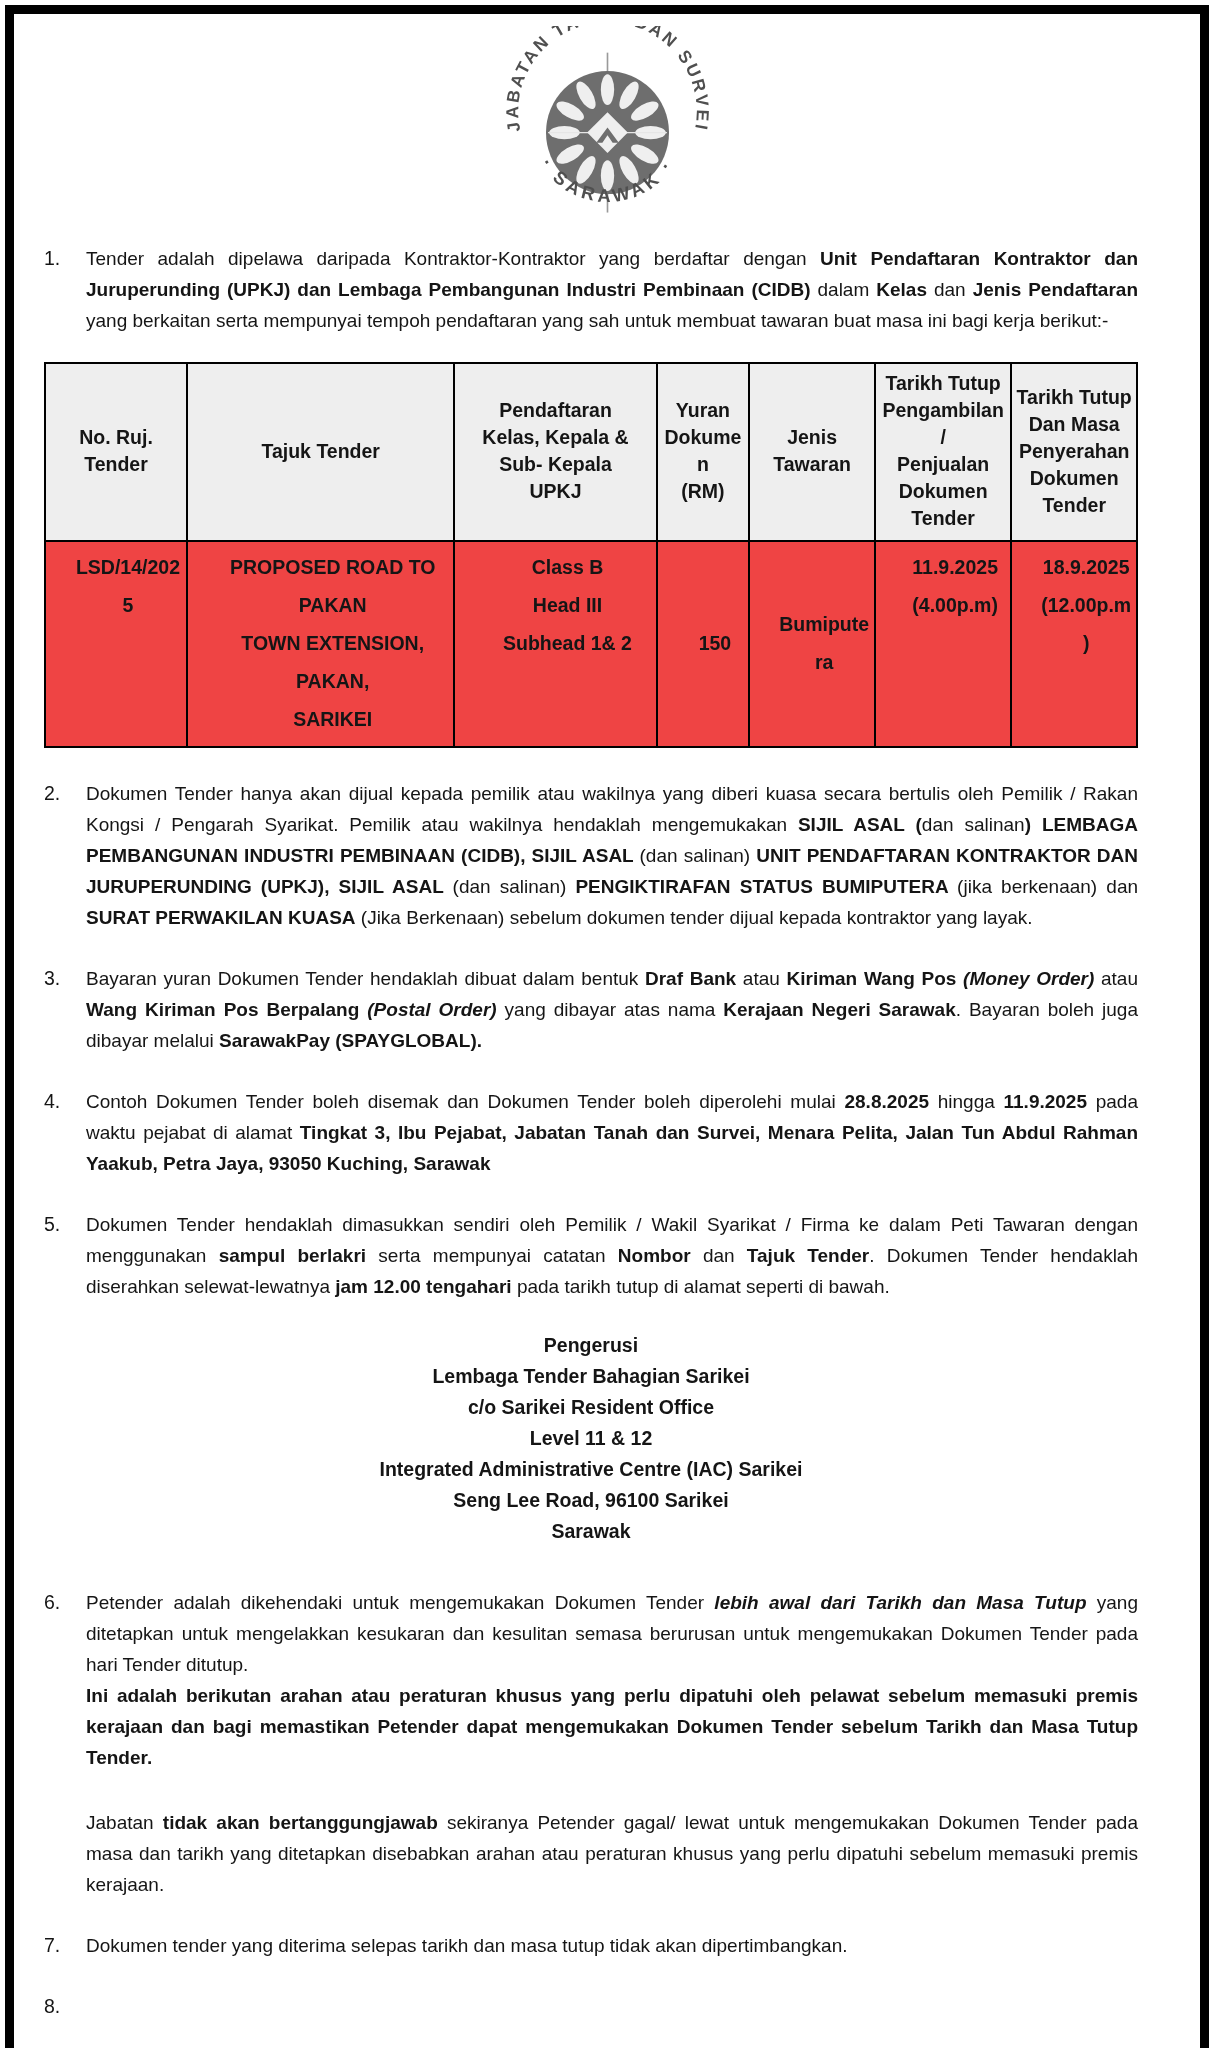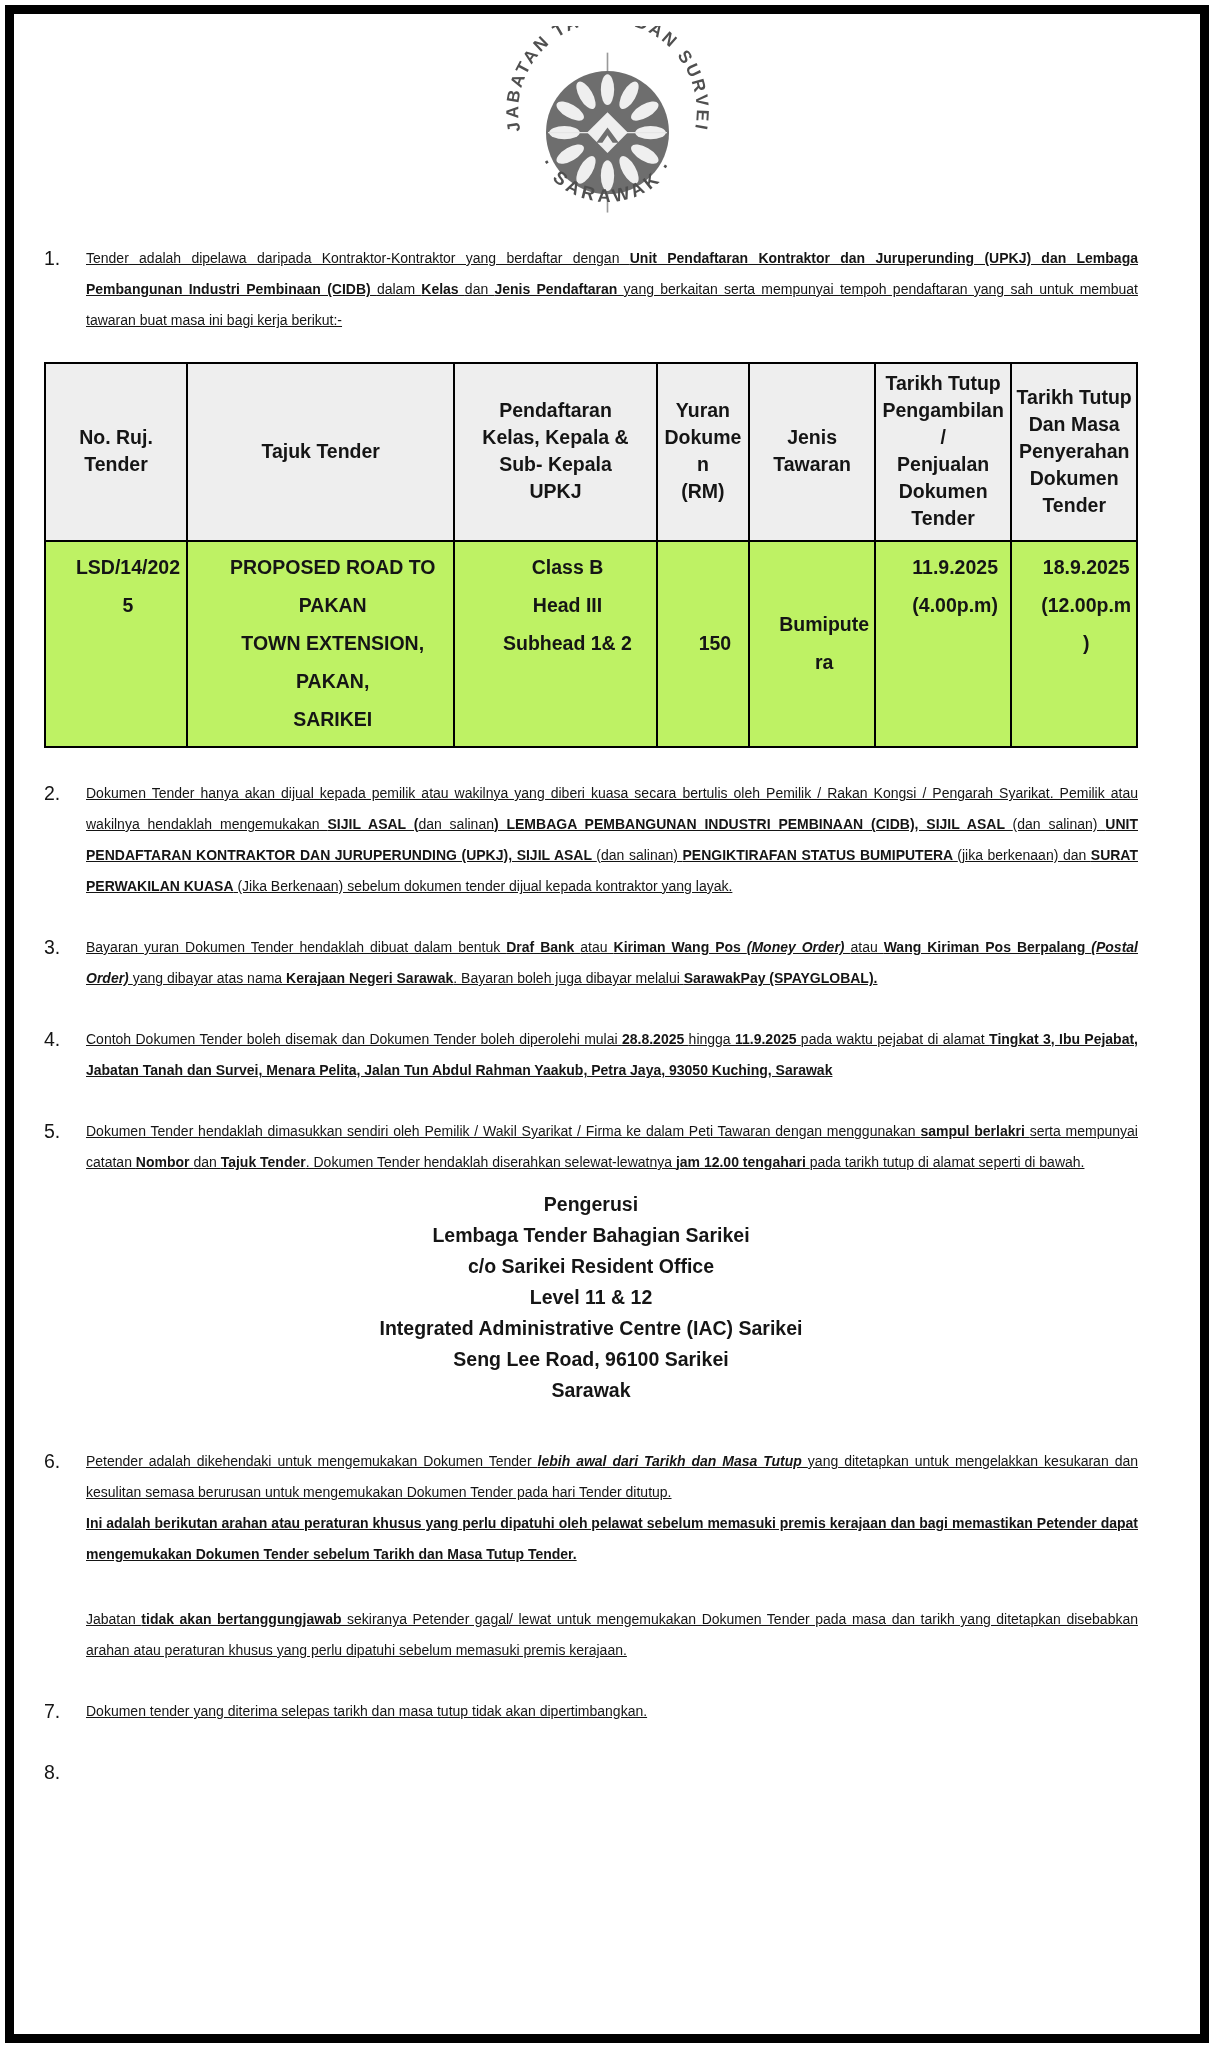--- a/index.html
+++ b/index.html
@@ -31,24 +31,23 @@
     padding-right:62px;
   }
   .para{display:flex;align-items:flex-start;}
   .pnum{
     flex:0 0 42px;
     font-size:19.5px;
     line-height:31px;
   }
   .ptext{
     flex:1 1 auto;
-    font-size:14px;
+    font-size:19px;
     line-height:31px;
     text-align:justify;
-    text-decoration:underline;
   }
   .ptext-stack{flex:1 1 auto;}
   .ptext-stack .ptext{margin-top:0;}
   .ptext-stack .ptext + .ptext{margin-top:34px;}
   .b{font-weight:bold;}
   .i{font-style:italic;}
 
   .mt-p1{margin-top:12px;}
   .mt-p2{margin-top:30px;}
   .mt-p3{margin-top:30px;}
@@ -72,30 +71,30 @@
     padding:6px 4px 8px 4px;
     word-wrap:break-word;
   }
   table.tender thead td{
     background:#eeeeee;
     vertical-align:middle;
     line-height:27px;
     height:130px;
   }
   table.tender tbody td{
-    background:#bef264;
+    background:#ef4444;
     vertical-align:top;
     line-height:38px;
     height:118px;
     padding-left:28px;
   }
   table.tender tbody td.vmid{vertical-align:middle;margin-left:12px;}
 
   .address-block{
-    margin-top:11px;
+    margin-top:28px;
     text-align:center;
     font-weight:bold;
     font-size:19.5px;
     line-height:31px;
   }
 </style>
 </head>
 <body>
 
 <div class="page">

